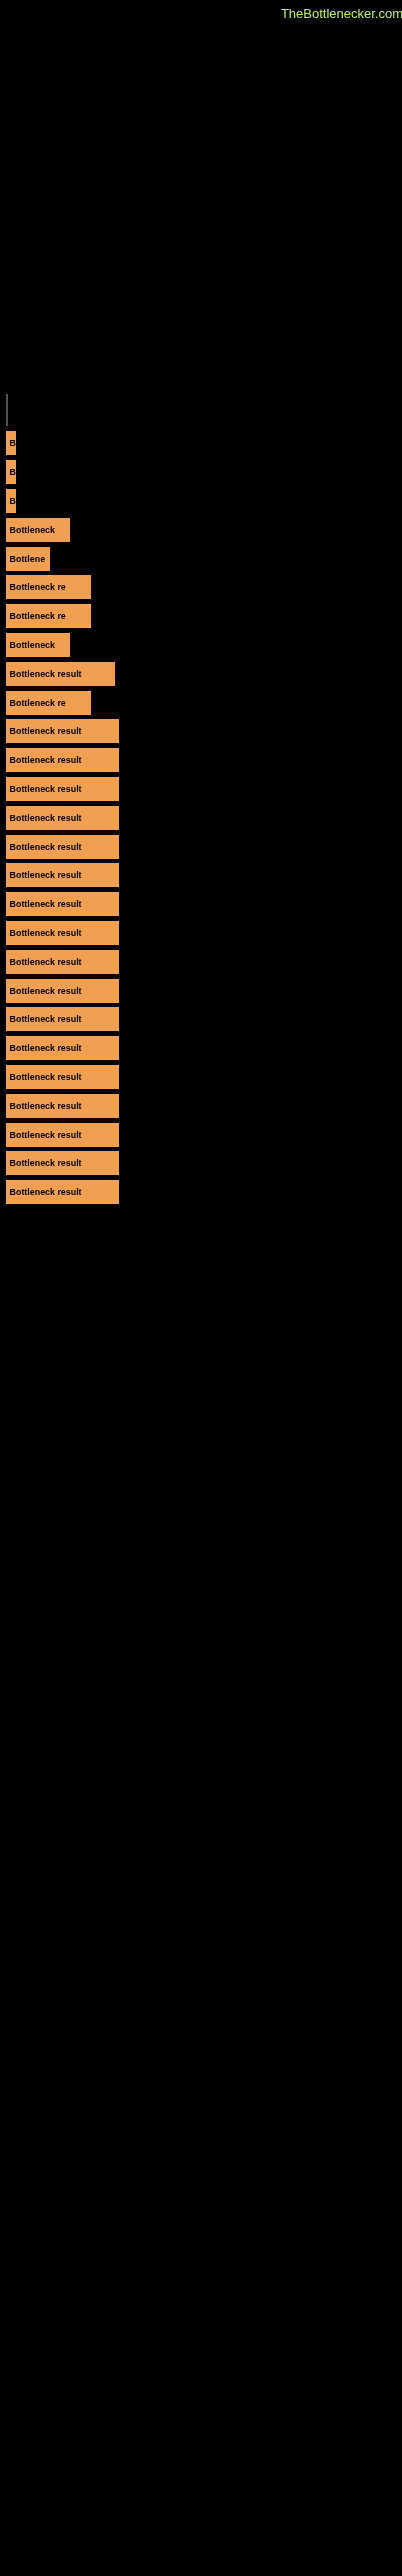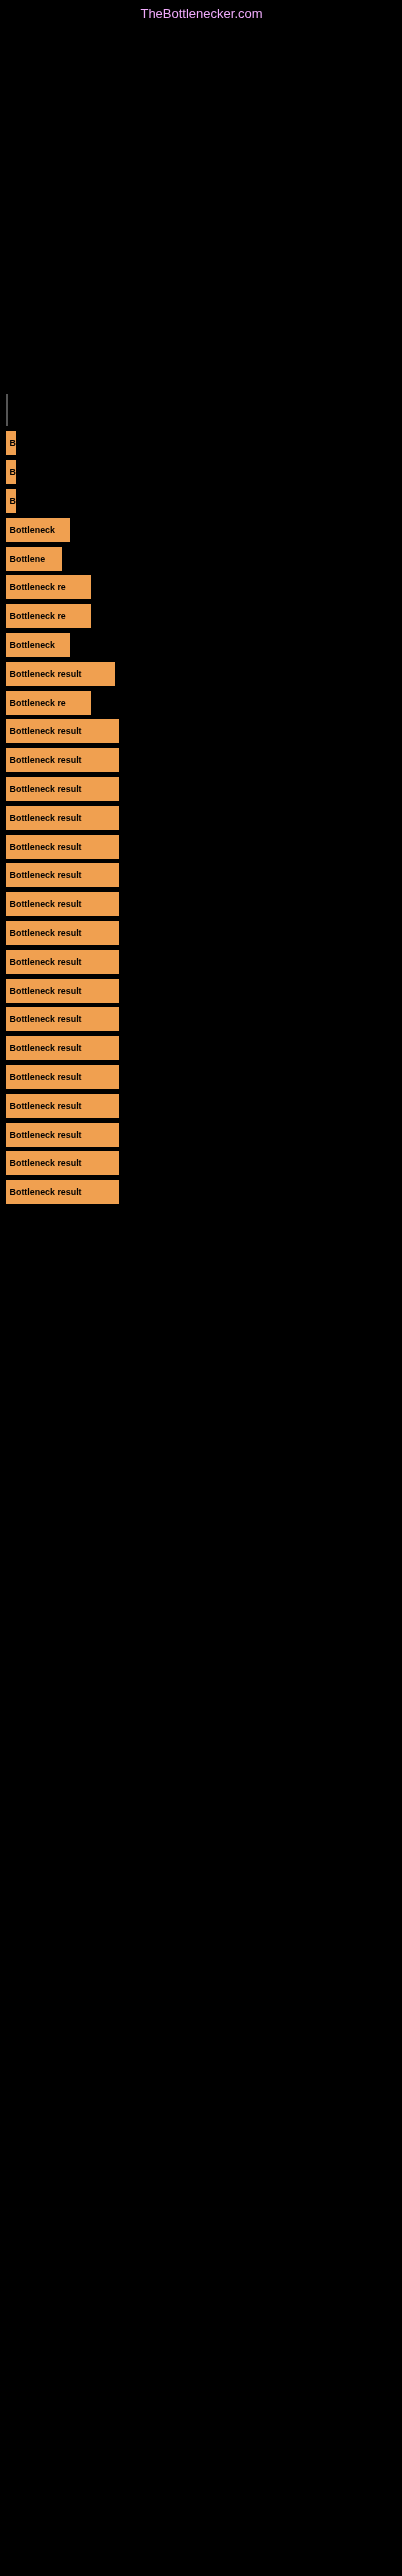--- a/index.html
+++ b/index.html
@@ -9,23 +9,23 @@
     }
     body {
       background-color: #000000;
       width: 403px;
       min-height: 2576px;
       font-family: Arial, sans-serif;
       position: relative;
       overflow-x: hidden;
     }
     .site-title {
-      color: #f0abfc;
+      color: #bef264;
       font-size: 13px;
-      text-align: center;
+      text-align: right;
       padding-top: 6.4px;
       padding-bottom: 3.2px;
     }
     .chart-area {
       width: 100%;
       height: 386px;
       background-color: #000000;
       position: relative;
     }
     .vertical-line {
@@ -74,21 +74,21 @@
     <div class="bar-row">
       <span class="bottleneck-bar" style="width: 9.7px;">B</span>
     </div>
     <div class="bar-row">
       <span class="bottleneck-bar" style="width: 9.7px;">B</span>
     </div>
     <div class="bar-row">
       <span class="bottleneck-bar" style="width: 64px;">Bottleneck</span>
     </div>
     <div class="bar-row">
-      <span class="bottleneck-bar" style="width: 56px;">Bottlene</span>
+      <span class="bottleneck-bar" style="width: 44px;">Bottlene</span>
     </div>
     <div class="bar-row">
       <span class="bottleneck-bar" style="width: 85px;">Bottleneck re</span>
     </div>
     <div class="bar-row">
       <span class="bottleneck-bar" style="width: 85px;">Bottleneck re</span>
     </div>
     <div class="bar-row">
       <span class="bottleneck-bar" style="width: 64px;">Bottleneck</span>
     </div>

